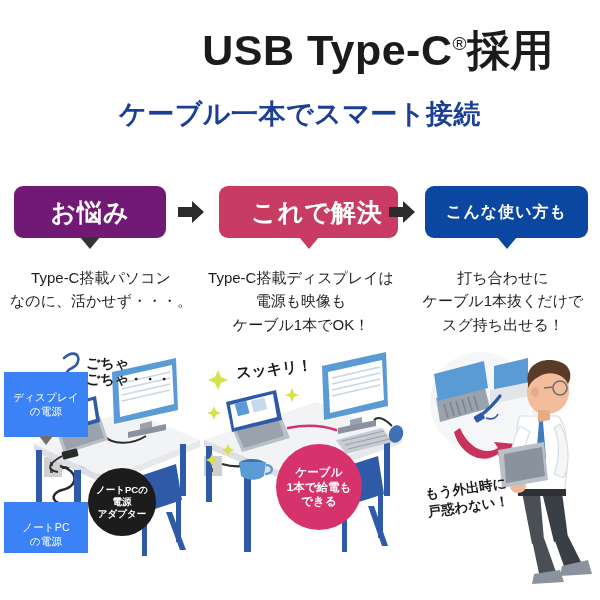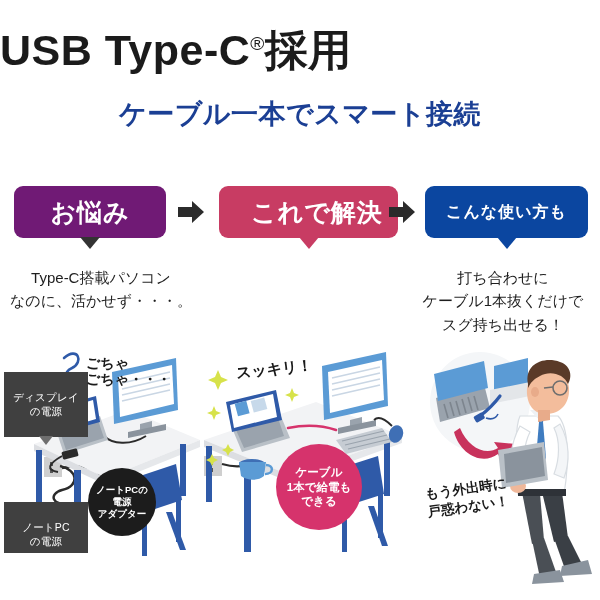--- a/index.html
+++ b/index.html
@@ -5,21 +5,21 @@
   html,body{margin:0;padding:0;}
   body{
     width:600px;height:600px;overflow:hidden;background:#ffffff;
     font-family:"Liberation Sans","DejaVu Sans",sans-serif;
     -webkit-font-smoothing:antialiased;
   }
   .page{position:relative;width:600px;height:600px;}
 
   
   .title{
-    position:absolute;left:0;top:22px;width:554px;text-align:left;
+    position:absolute;left:0;top:22px;width:554px;text-align:right;
     font-size:43px;font-weight:700;color:#1b1b1b;letter-spacing:.5px;
     white-space:nowrap;
   }
   .title .reg{font-size:19px;vertical-align:super;font-weight:400;}
   .subtitle{
     position:absolute;left:0;top:96px;width:600px;text-align:center;
     font-size:27px;font-weight:700;color:#1b3f94;letter-spacing:.5px;
     white-space:nowrap;
   }
 
@@ -57,21 +57,21 @@
 
   
   .ill{position:absolute;top:344px;height:256px;overflow:hidden;}
   .ill svg{display:block;}
   .ill1{left:0;width:200px;}
   .ill2{left:196px;width:212px;}
   .ill3{left:404px;width:196px;}
 
   
   .gray-tag{
-    position:absolute;background:#404040;color:#fff;text-align:center;
+    position:absolute;background:#3b82f6;color:#fff;text-align:center;
     font-size:10.5px;line-height:1.35;font-weight:400;padding:4px 3px;
     white-space:pre-line;letter-spacing:.2px;
   }
   .gray-tag .pt{
     position:absolute;left:50%;bottom:-8px;transform:translateX(-50%);
     width:0;height:0;border-left:7px solid transparent;border-right:7px solid transparent;
     border-top:9px solid #6e6e6e;
   }
   .blk-circle{
     position:absolute;border-radius:50%;background:#1c1c1c;color:#fff;
@@ -126,20 +126,23 @@
     </div>
 
     <div class="badge badge3">
       <span>こんな使い方も</span>
       <span class="tail"></span>
     </div>
   </div>
 
   <div class="copy copy1">Type-C搭載パソコン
 なのに、活かせず・・・。</div>
+  <div class="copy copy2">Type-C搭載ディスプレイは
+電源も映像も
+ケーブル1本でOK！</div>
   <div class="copy copy3">打ち合わせに
 ケーブル1本抜くだけで
 スグ持ち出せる！</div>
 
   <div class="ill ill1">
     <svg width="200" height="256" viewBox="0 0 200 256" aria-hidden="true">
 
       <rect x="44" y="113" width="18" height="20" fill="#cfcfcf"></rect>
       <rect x="50" y="118" width="3" height="4" fill="#555"></rect>
       <rect x="50" y="125" width="3" height="4" fill="#555"></rect>

